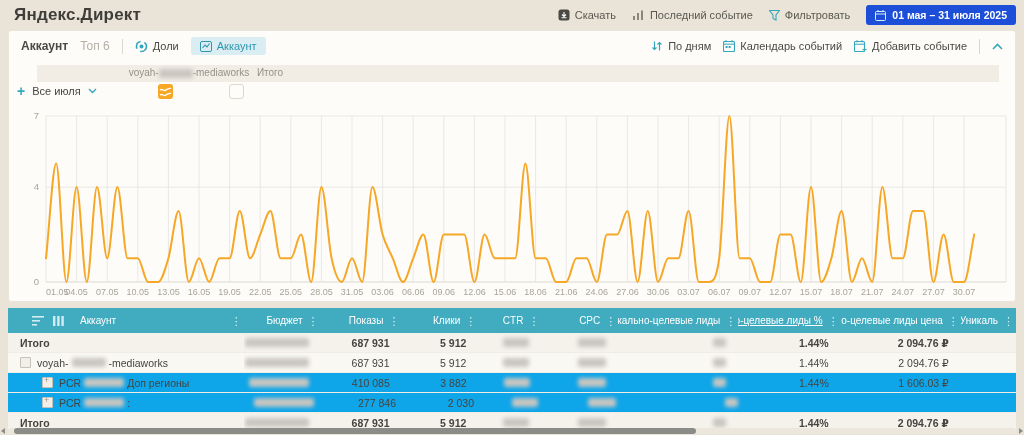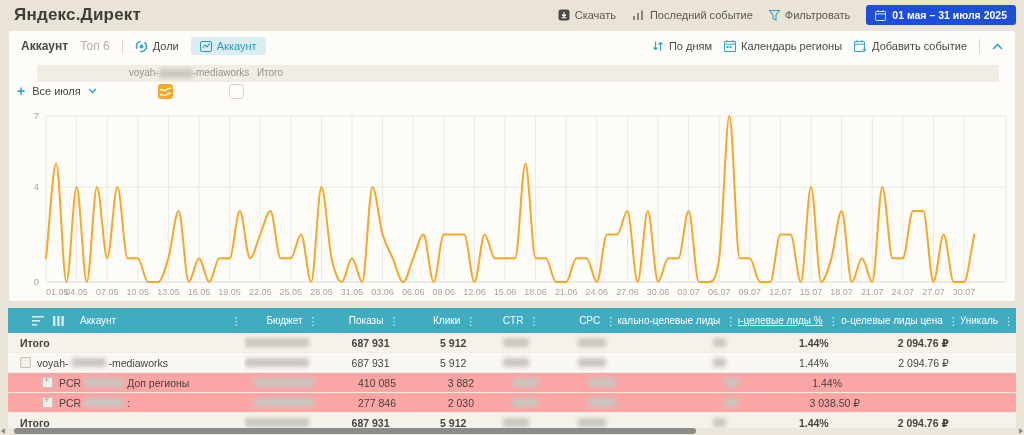--- a/index.html
+++ b/index.html
@@ -42,21 +42,21 @@
   
   .table{position:absolute;left:8px;top:308px;width:1008px;background:#fffefb;font-size:10.5px;}
   .t-header{display:flex;height:25px;background:#41abc0;color:#fff;align-items:center;font-size:10px;}
   .t-cell{box-sizing:border-box;display:flex;align-items:center;overflow:hidden;white-space:nowrap;height:100%;}
   .t-cell.num{justify-content:flex-end;padding-right:12px;}
   .t-cell.name{padding-left:12px;gap:6px;}
   .h-cell{position:relative;}
   .col-sep{position:absolute;right:2px;top:50%;transform:translateY(-50%);color:rgba(255,255,255,.85);font-size:11px;letter-spacing:0;cursor:pointer;}
   .h-icons{display:flex;gap:9px;padding-left:12px;padding-right:10px;align-items:center;}
   .sorted{text-decoration:underline;}
-  .t-row{display:flex;height:19px;border-bottom:1px solid #f1ede5;align-items:center;background:#fca5a5;}
+  .t-row{display:flex;height:19px;border-bottom:1px solid #f1ede5;align-items:center;background:#0ea5e9;}
   .t-row.total{background:#f5f2ec;font-weight:700;}
   .t-row.account{background:#faf8f3;}
   .sq-icon{width:9px;height:9px;border:1px solid #c6c2b9;background:#f2efe8;border-radius:1px;display:inline-block;position:relative;flex:none;}
   .sq-icon.plus-sq::before{content:"+";position:absolute;left:1px;top:-3px;font-size:9px;color:#9a968d;font-weight:400;}
   
   .h-scroll{position:absolute;left:8px;right:8px;top:428px;height:6px;background:#eée;}
   .h-scroll{background:#ece7dd;border-radius:3px;}
   .h-thumb{position:absolute;left:6px;top:0;width:682px;height:6px;background:#8b8b88;border-radius:3px;cursor:pointer;}
   .scroll-arrow{position:absolute;top:0;width:0;height:0;border-top:3px solid transparent;border-bottom:3px solid transparent;}
   .scroll-arrow.left{left:-7px;border-right:4px solid #8b8b88;}
@@ -148,21 +148,21 @@
       <span class="tb-item">
         <span class="ico">
           <svg width="12" height="12" viewBox="0 0 12 12">
               <rect x="0.5" y="1.5" width="11" height="10" rx="1" fill="none" stroke="#35a7bd" stroke-width="1.1"></rect>
               <path d="M0.5 4.2h11" stroke="#35a7bd"></path>
               <path d="M3 0v2.4M9 0v2.4" stroke="#35a7bd"></path>
               <rect x="2.6" y="6" width="2" height="2" fill="#35a7bd"></rect>
               <rect x="5.6" y="6" width="2" height="2" fill="#35a7bd"></rect>
             </svg>
         </span>
-        <span>Календарь регионы</span>
+        <span>Календарь событий</span>
       </span>
       <span class="tb-item">
         <span class="ico">
           <svg width="13" height="12" viewBox="0 0 13 12">
               <rect x="0.5" y="1.5" width="10" height="10" rx="1" fill="none" stroke="#35a7bd" stroke-width="1.1"></rect>
               <path d="M0.5 4.2h10" stroke="#35a7bd"></path>
               <path d="M3 0v2.4M8 0v2.4" stroke="#35a7bd"></path>
               <path d="M10.5 7.5v4M8.5 9.5h4" stroke="#35a7bd" stroke-width="1.2"></path>
             </svg>
         </span>
@@ -427,20 +427,23 @@
         </div>
         <div class="t-cell num" style="width: 78px;">
           <span class="redacted" style="width: 28px;"></span>
         </div>
         <div class="t-cell num" style="width: 122px;">
           <span class="redacted" style="width: 13px;"></span>
         </div>
         <div class="t-cell num" style="width: 104px;">
           <span>1.44%</span>
         </div>
+        <div class="t-cell num" style="width: 122px;">
+          <span>1 606.03 ₽</span>
+        </div>
         <div class="t-cell num" style="width: 56px;"></div>
       </div>
       <div class="t-row campaign">
         <div class="t-cell name" style="width: 240px; padding-left: 34px;">
           <span class="sq-icon plus-sq"></span>
           <span style="display: inline-flex; align-items: center; gap: 3px;">
             <span>PCR</span>
             <span class="redacted" style="width: 40px;"></span>
             <span>:</span>
           </span>
@@ -456,23 +459,20 @@
         </div>
         <div class="t-cell num" style="width: 64px;">
           <span class="redacted" style="width: 26px;"></span>
         </div>
         <div class="t-cell num" style="width: 78px;">
           <span class="redacted" style="width: 28px;"></span>
         </div>
         <div class="t-cell num" style="width: 122px;">
           <span class="redacted" style="width: 13px;"></span>
         </div>
-        <div class="t-cell num" style="width: 122px;">
-          <span>3 038.50 ₽</span>
-        </div>
         <div class="t-cell num" style="width: 56px;"></div>
       </div>
       <div class="t-row total">
         <div class="t-cell name" style="width: 240px; padding-left: 12px;">
           <span style="display: inline-flex; align-items: center; gap: 3px;">
             <span>Итого</span>
           </span>
         </div>
         <div class="t-cell num" style="width: 78px;">
           <span class="redacted" style="width: 64px;"></span>

